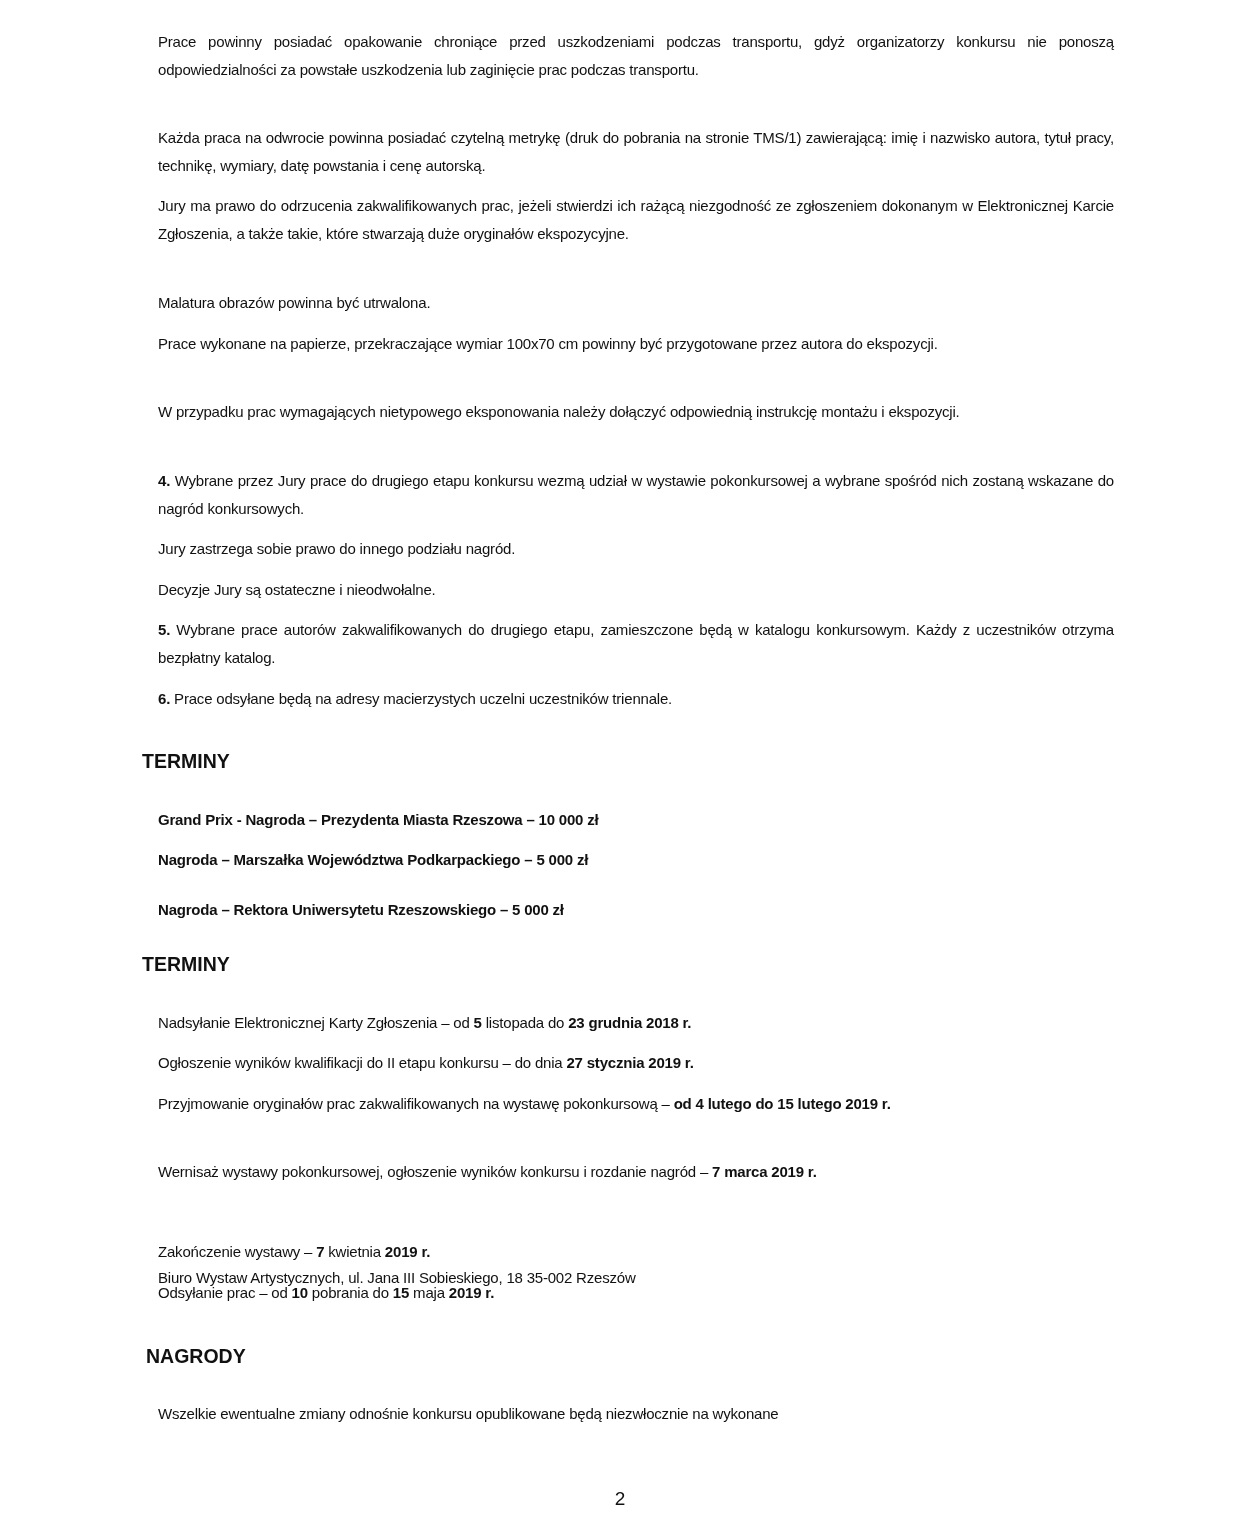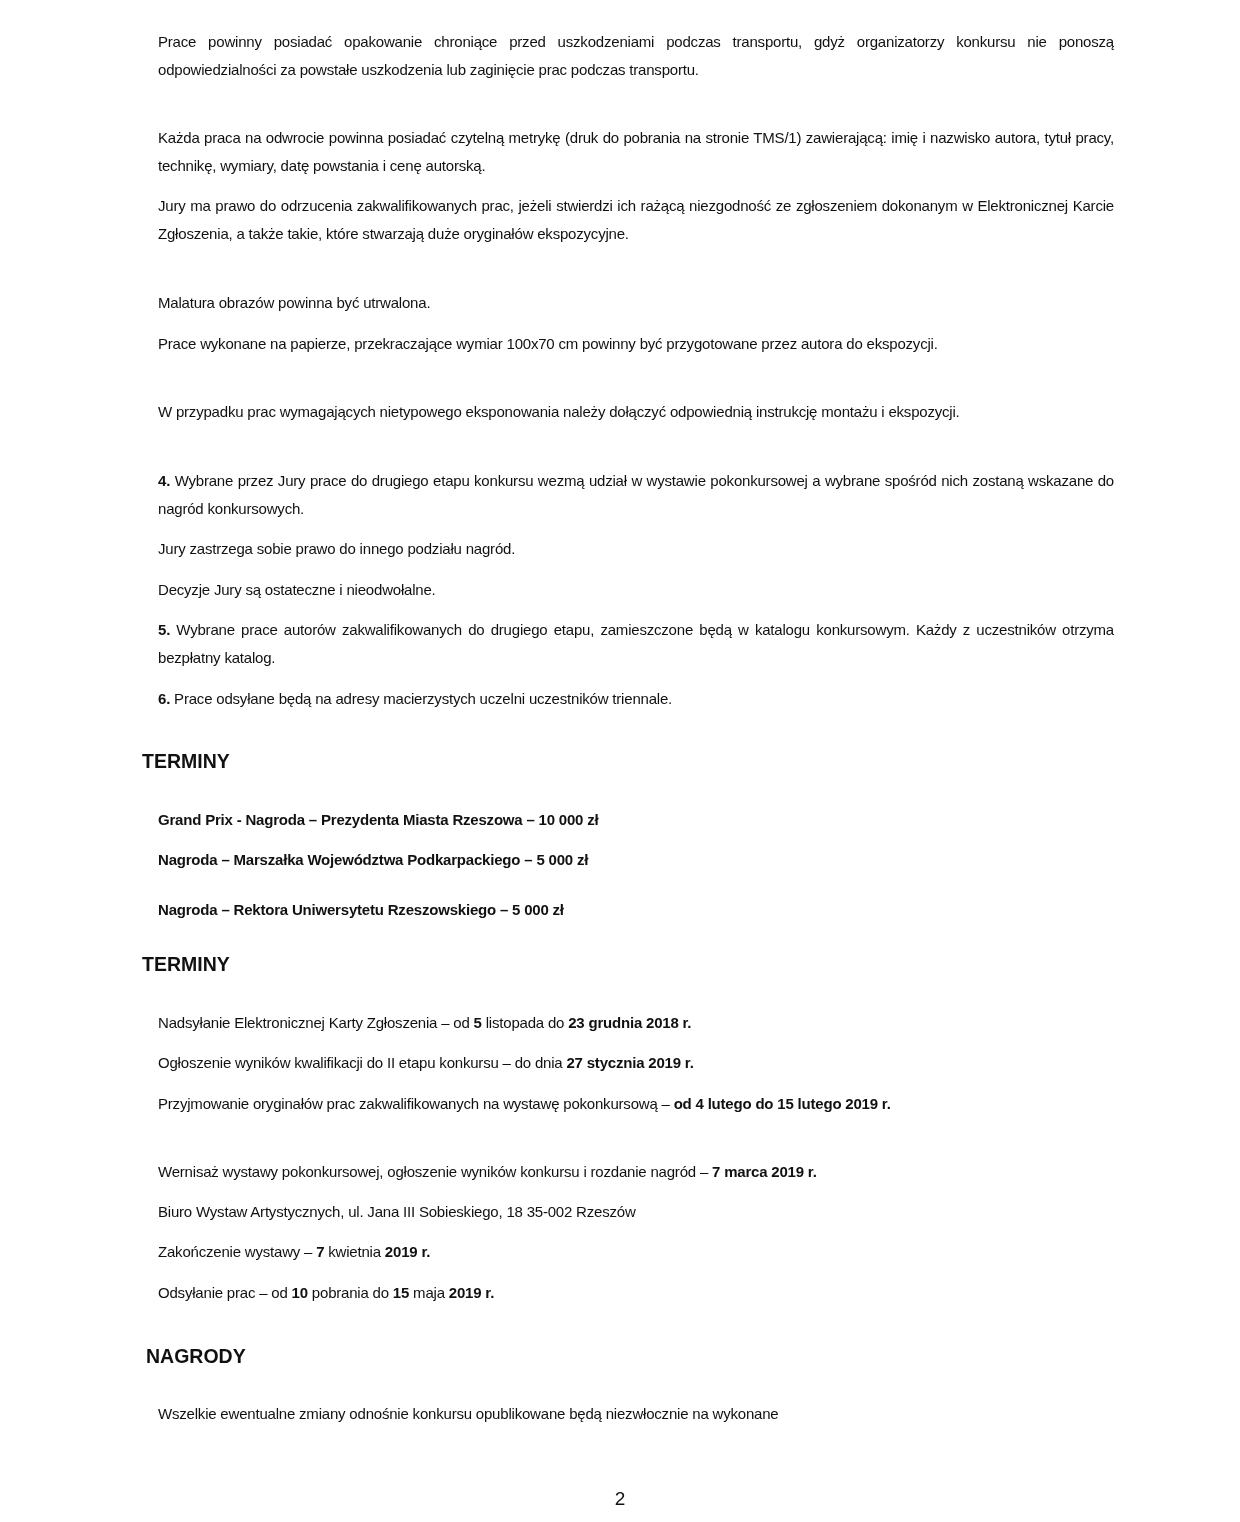--- a/index.html
+++ b/index.html
@@ -44,21 +44,21 @@
   <div class="head" style="top:953px">TERMINY</div>
 
   <p class="p" style="top:993px"><span>Nadsyłanie Elektronicznej Karty Zgłoszenia – od </span><span class="b">5</span><span> listopada do </span><span class="b">23 grudnia 2018 r.</span></p>
 
   <p class="p" style="top:1033px"><span>Ogłoszenie wyników kwalifikacji do II etapu konkursu – do dnia </span><span class="b">27 stycznia 2019 r.</span></p>
 
   <p class="p j" style="top:1074px"><span>Przyjmowanie oryginałów prac zakwalifikowanych na wystawę pokonkursową – </span><span class="b">od 4 lutego do 15 lutego 2019 r.</span></p>
 
   <p class="p" style="top:1142px"><span>Wernisaż wystawy pokonkursowej, ogłoszenie wyników konkursu i rozdanie nagród – </span><span class="b">7 marca 2019 r.</span></p>
 
-  <p class="p" style="top:1182px"><span>Biuro Wystaw Artystycznych, ul. Jana III Sobieskiego, 18 35-002 Rzeszów</span></p>
+  <p class="p" style="top:1248px"><span>Biuro Wystaw Artystycznych, ul. Jana III Sobieskiego, 18 35-002 Rzeszów</span></p>
 
   <p class="p" style="top:1222px"><span>Zakończenie wystawy – </span><span class="b">7</span><span> kwietnia </span><span class="b">2019 r.</span></p>
 
   <p class="p" style="top:1263px"><span>Odsyłanie prac – od </span><span class="b">10</span><span> pobrania do </span><span class="b">15</span><span> maja </span><span class="b">2019 r.</span></p>
 
   <div class="head" style="top:1345px; left:4px">NAGRODY</div>
   <p class="p" style="top:1384px">Wszelkie ewentualne zmiany odnośnie konkursu opublikowane będą niezwłocznie na wykonane</p>
 </div>
 
 <div class="page-number">2</div>

